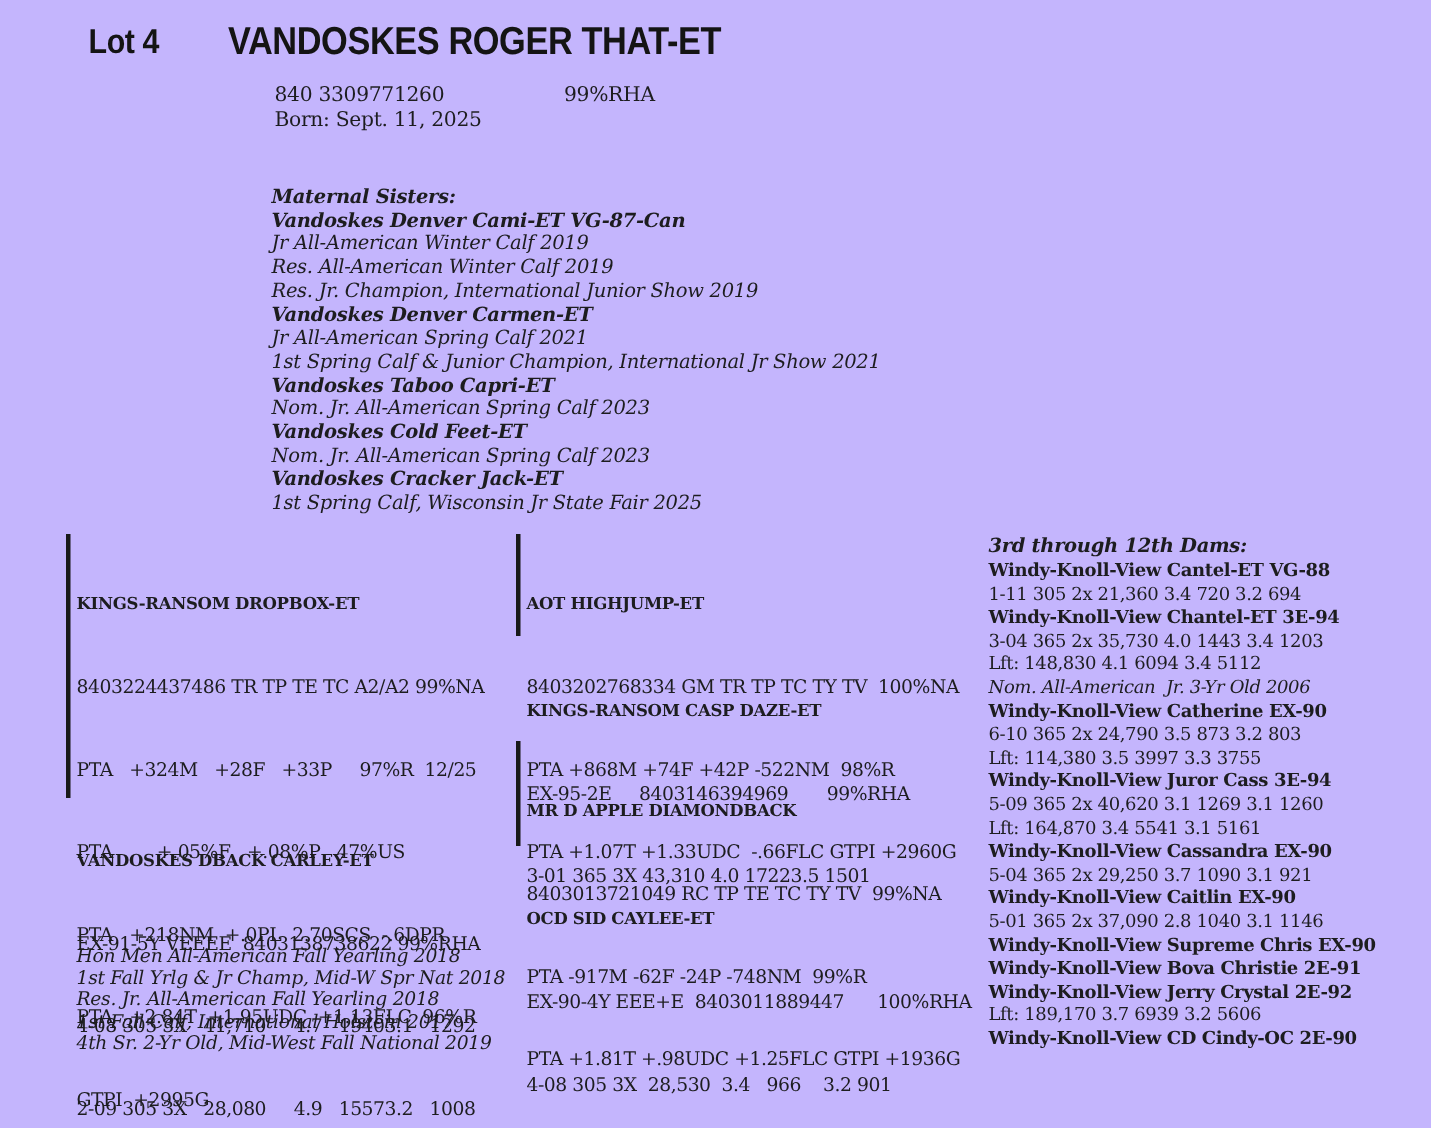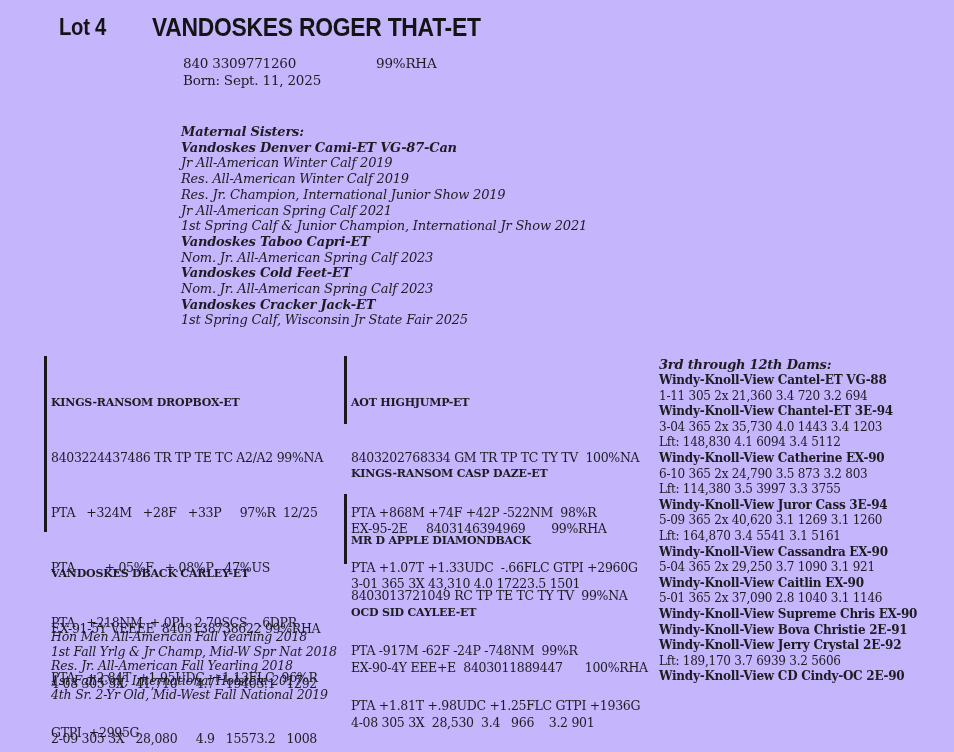--- a/index.html
+++ b/index.html
@@ -61,20 +61,21 @@
   <div class="abs reg" style="left:376px;top:55px;">99%RHA</div>
   <div class="abs reg" style="left:183px;top:72px;">Born: Sept. 11, 2025</div>
 
 
   <div class="abs sisters">
     <div class="sis-head">Maternal Sisters:</div>
     <div class="sis-name">Vandoskes Denver Cami-ET VG-87-Can</div>
     <div>Jr All-American Winter Calf 2019</div>
     <div>Res. All-American Winter Calf 2019</div>
     <div>Res. Jr. Champion, International Junior Show 2019</div>
+    <div class="sis-name">Vandoskes Denver Carmen-ET</div>
     <div>Jr All-American Spring Calf 2021</div>
     <div>1st Spring Calf &amp; Junior Champion, International Jr Show 2021</div>
     <div class="sis-name">Vandoskes Taboo Capri-ET</div>
     <div>Nom. Jr. All-American Spring Calf 2023</div>
     <div class="sis-name">Vandoskes Cold Feet-ET</div>
     <div>Nom. Jr. All-American Spring Calf 2023</div>
     <div class="sis-name">Vandoskes Cracker Jack-ET</div>
     <div>1st Spring Calf, Wisconsin Jr State Fair 2025</div>
   </div>
 
@@ -137,20 +138,21 @@
     
   </div>
 
   <div class="abs dams-col">
     <div class="dams-head">3rd through 12th Dams:</div>
     <div class="dam-line b">Windy-Knoll-View Cantel-ET VG-88</div>
     <div class="dam-line">1-11 305 2x 21,360 3.4 720 3.2 694</div>
     <div class="dam-line b">Windy-Knoll-View Chantel-ET 3E-94</div>
     <div class="dam-line">3-04 365 2x 35,730 4.0 1443 3.4 1203</div>
     <div class="dam-line">Lft: 148,830 4.1 6094 3.4 5112</div>
+    <div class="dam-line it">Nom. All-American  Jr. 3-Yr Old 2006</div>
     <div class="dam-line b">Windy-Knoll-View Catherine EX-90</div>
     <div class="dam-line">6-10 365 2x 24,790 3.5 873 3.2 803</div>
     <div class="dam-line">Lft: 114,380 3.5 3997 3.3 3755</div>
     <div class="dam-line b">Windy-Knoll-View Juror Cass 3E-94</div>
     <div class="dam-line">5-09 365 2x 40,620 3.1 1269 3.1 1260</div>
     <div class="dam-line">Lft: 164,870 3.4 5541 3.1 5161</div>
     <div class="dam-line b">Windy-Knoll-View Cassandra EX-90</div>
     <div class="dam-line">5-04 365 2x 29,250 3.7 1090 3.1 921</div>
     <div class="dam-line b">Windy-Knoll-View Caitlin EX-90</div>
     <div class="dam-line">5-01 365 2x 37,090 2.8 1040 3.1 1146</div>

